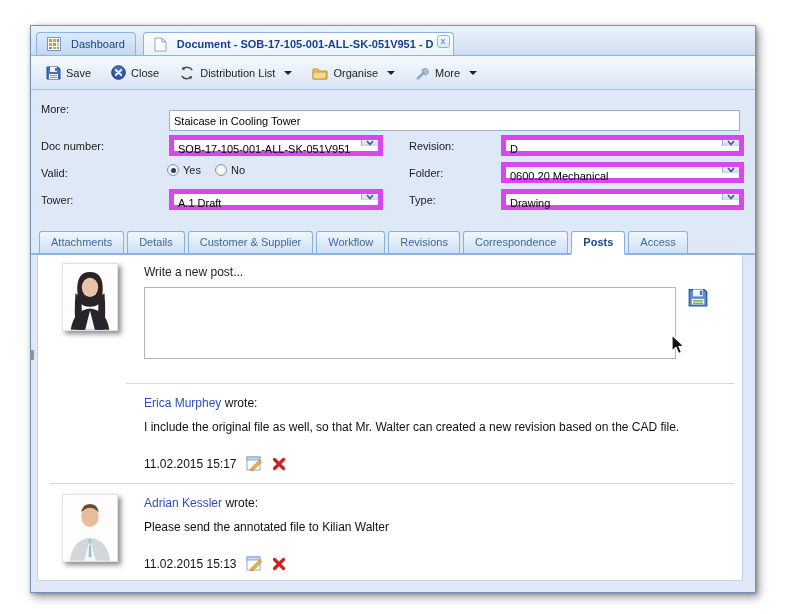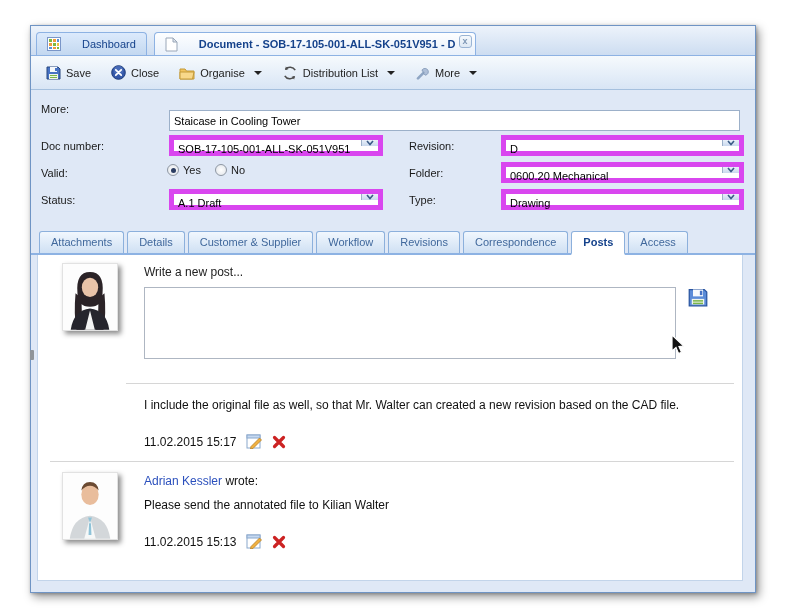--- a/index.html
+++ b/index.html
@@ -7,21 +7,21 @@
   *{box-sizing:border-box;}
 
   .window{position:absolute;left:30px;top:25px;width:726px;height:568px;
     background:#dfe8f6;border:1px solid #6f94c4;
     box-shadow:3px 4px 9px rgba(0,0,0,.40), 1px 1px 3px rgba(0,0,0,.25);}
 
   
   .tabbar{height:30px;background:linear-gradient(#edf3fb,#cdddf1);
     border-bottom:1px solid #8db2e3;display:flex;align-items:flex-end;
     padding-left:5px;gap:7px;}
-  .wtab{height:23px;display:flex;align-items:center;gap:21px;padding:0 10px;
+  .wtab{height:23px;display:flex;align-items:center;gap:10px;padding:0 10px;
     border:1px solid #8db2e3;border-bottom:none;border-radius:4px 4px 0 0;
     background:linear-gradient(#dceafc,#c3d8f0);color:#15428b;font-size:11px;cursor:default;}
   .wtab.active{background:linear-gradient(#fdfeff,#e9f1fb);font-weight:bold;
     padding-right:19px;position:relative;margin-top:32px;}
   .tab-close{position:absolute;right:3px;top:2px;width:13px;height:13px;
     border:1px solid #9ab4d4;border-radius:3px;color:#7e97b6;
     background:linear-gradient(#f5f9fd,#dde8f4);font-size:9px;line-height:11px;
     text-align:center;font-weight:bold;}
   .grid-icon,.page-icon{flex:none;display:inline-block;}
 
@@ -136,35 +136,35 @@
     </div>
     <div class="tbtn">
       <svg width="15" height="15" viewBox="0 0 15 15">
         <circle cx="7.5" cy="7.5" r="6.8" fill="#3558a8" stroke="#1c3a78"></circle>
         <circle cx="7.5" cy="5.5" r="4.8" fill="#5377c2" opacity="0.6"></circle>
         <path d="M4.8 4.8 L10.2 10.2 M10.2 4.8 L4.8 10.2" stroke="#ffffff" stroke-width="1.8" stroke-linecap="round"></path>
       </svg>
       <span>Close</span>
     </div>
     <div class="tbtn">
-      <svg width="16" height="14" viewBox="0 0 16 14">
-        <path d="M1 3 h5 l1.5 2 H15 v8 H1 z" fill="#f2c45e" stroke="#c49a38"></path>
-        <path d="M1 6 h14 l-1.5 7 H1 z" fill="#f8d88a" stroke="#c49a38"></path>
-      </svg>
-      <span>Organise</span>
-      <span class="drop-arrow"></span>
-    </div>
-    <div class="tbtn">
       <svg width="16" height="16" viewBox="0 0 16 16">
         <path d="M13.2 5.2 A6 6 0 0 0 3.4 4.4" fill="none" stroke="#4d4d4d" stroke-width="1.6"></path>
         <path d="M3.8 1.6 L3.2 4.9 L6.4 4.3 Z" fill="#4d4d4d"></path>
         <path d="M2.8 10.8 A6 6 0 0 0 12.6 11.6" fill="none" stroke="#4d4d4d" stroke-width="1.6"></path>
         <path d="M12.2 14.4 L12.8 11.1 L9.6 11.7 Z" fill="#4d4d4d"></path>
       </svg>
       <span>Distribution List</span>
+      <span class="drop-arrow"></span>
+    </div>
+    <div class="tbtn">
+      <svg width="16" height="14" viewBox="0 0 16 14">
+        <path d="M1 3 h5 l1.5 2 H15 v8 H1 z" fill="#f2c45e" stroke="#c49a38"></path>
+        <path d="M1 6 h14 l-1.5 7 H1 z" fill="#f8d88a" stroke="#c49a38"></path>
+      </svg>
+      <span>Organise</span>
       <span class="drop-arrow"></span>
     </div>
     <div class="tbtn">
       <svg width="15" height="15" viewBox="0 0 15 15">
         <path d="M3 13.4 L8.2 8.2" stroke="#8fa6c4" stroke-width="2.6" stroke-linecap="round"></path>
         <path d="M7.2 4.8 a3.4 3.4 0 1 1 3 5.4 l-1.4 -1.6 a1.6 1.6 0 0 0 -1.6 -2.4 z" fill="#aebfd8" stroke="#7e94b4" stroke-width="0.8"></path>
       </svg>
       <span>More</span>
       <span class="drop-arrow"></span>
     </div>
@@ -209,21 +209,21 @@
     <span class="flabel" style="left:378px;top:77px">Folder:</span>
     <div class="combo" style="left:470px;top:72px;width:243px">
       <div class="combo-value">0600.20 Mechanical</div>
       <div class="combo-trigger">
         <svg width="8" height="6" viewBox="0 0 8 6">
             <path d="M1 1 L4 4.5 L7 1" fill="none" stroke="#3b5c87" stroke-width="1.6"></path>
           </svg>
       </div>
     </div>
 
-    <span class="flabel" style="left:10px;top:104px">Status:</span>
+    <span class="flabel" style="left:10px;top:104px">Tower:</span>
     <div class="combo" style="left:138px;top:99px;width:214px">
       <div class="combo-value">A.1 Draft</div>
       <div class="combo-trigger">
         <svg width="8" height="6" viewBox="0 0 8 6">
             <path d="M1 1 L4 4.5 L7 1" fill="none" stroke="#3b5c87" stroke-width="1.6"></path>
           </svg>
       </div>
     </div>
     <span class="flabel" style="left:378px;top:104px">Type:</span>
     <div class="combo" style="left:470px;top:99px;width:243px">
@@ -275,20 +275,23 @@
             </svg>
           </div>
         </div>
       </div>
 
       <div class="divider indent"></div>
 
       <div class="post">
         <div class="avatar-slot"></div>
         <div class="post-main">
+          <div class="author-line">
+            <a class="author-link">Erica Murphey</a><span> wrote:</span>
+          </div>
           <div class="post-body">I include the original file as well, so that Mr. Walter can created a new revision based on the CAD file.</div>
           <div class="post-meta">
             <span>11.02.2015 15:17</span>
             <svg class="icon-btn" width="17" height="15" viewBox="0 0 17 15">
               <rect x="1" y="1" width="13" height="13" fill="#ffffff" stroke="#8aa8cc"></rect>
               <rect x="1" y="1" width="13" height="3" fill="#c6d9f1" stroke="#8aa8cc"></rect>
               <path d="M5 12.5 L13.5 4 L15.5 6 L7 14.5 L4.5 15 Z" fill="#f0b040" stroke="#b07820" stroke-width="0.7"></path>
             </svg>
             <svg class="icon-btn" width="14" height="14" viewBox="0 0 14 14">
               <path d="M2.5 2.5 L11.5 11.5 M11.5 2.5 L2.5 11.5" stroke="#cc2222" stroke-width="3.2" stroke-linecap="round"></path>

